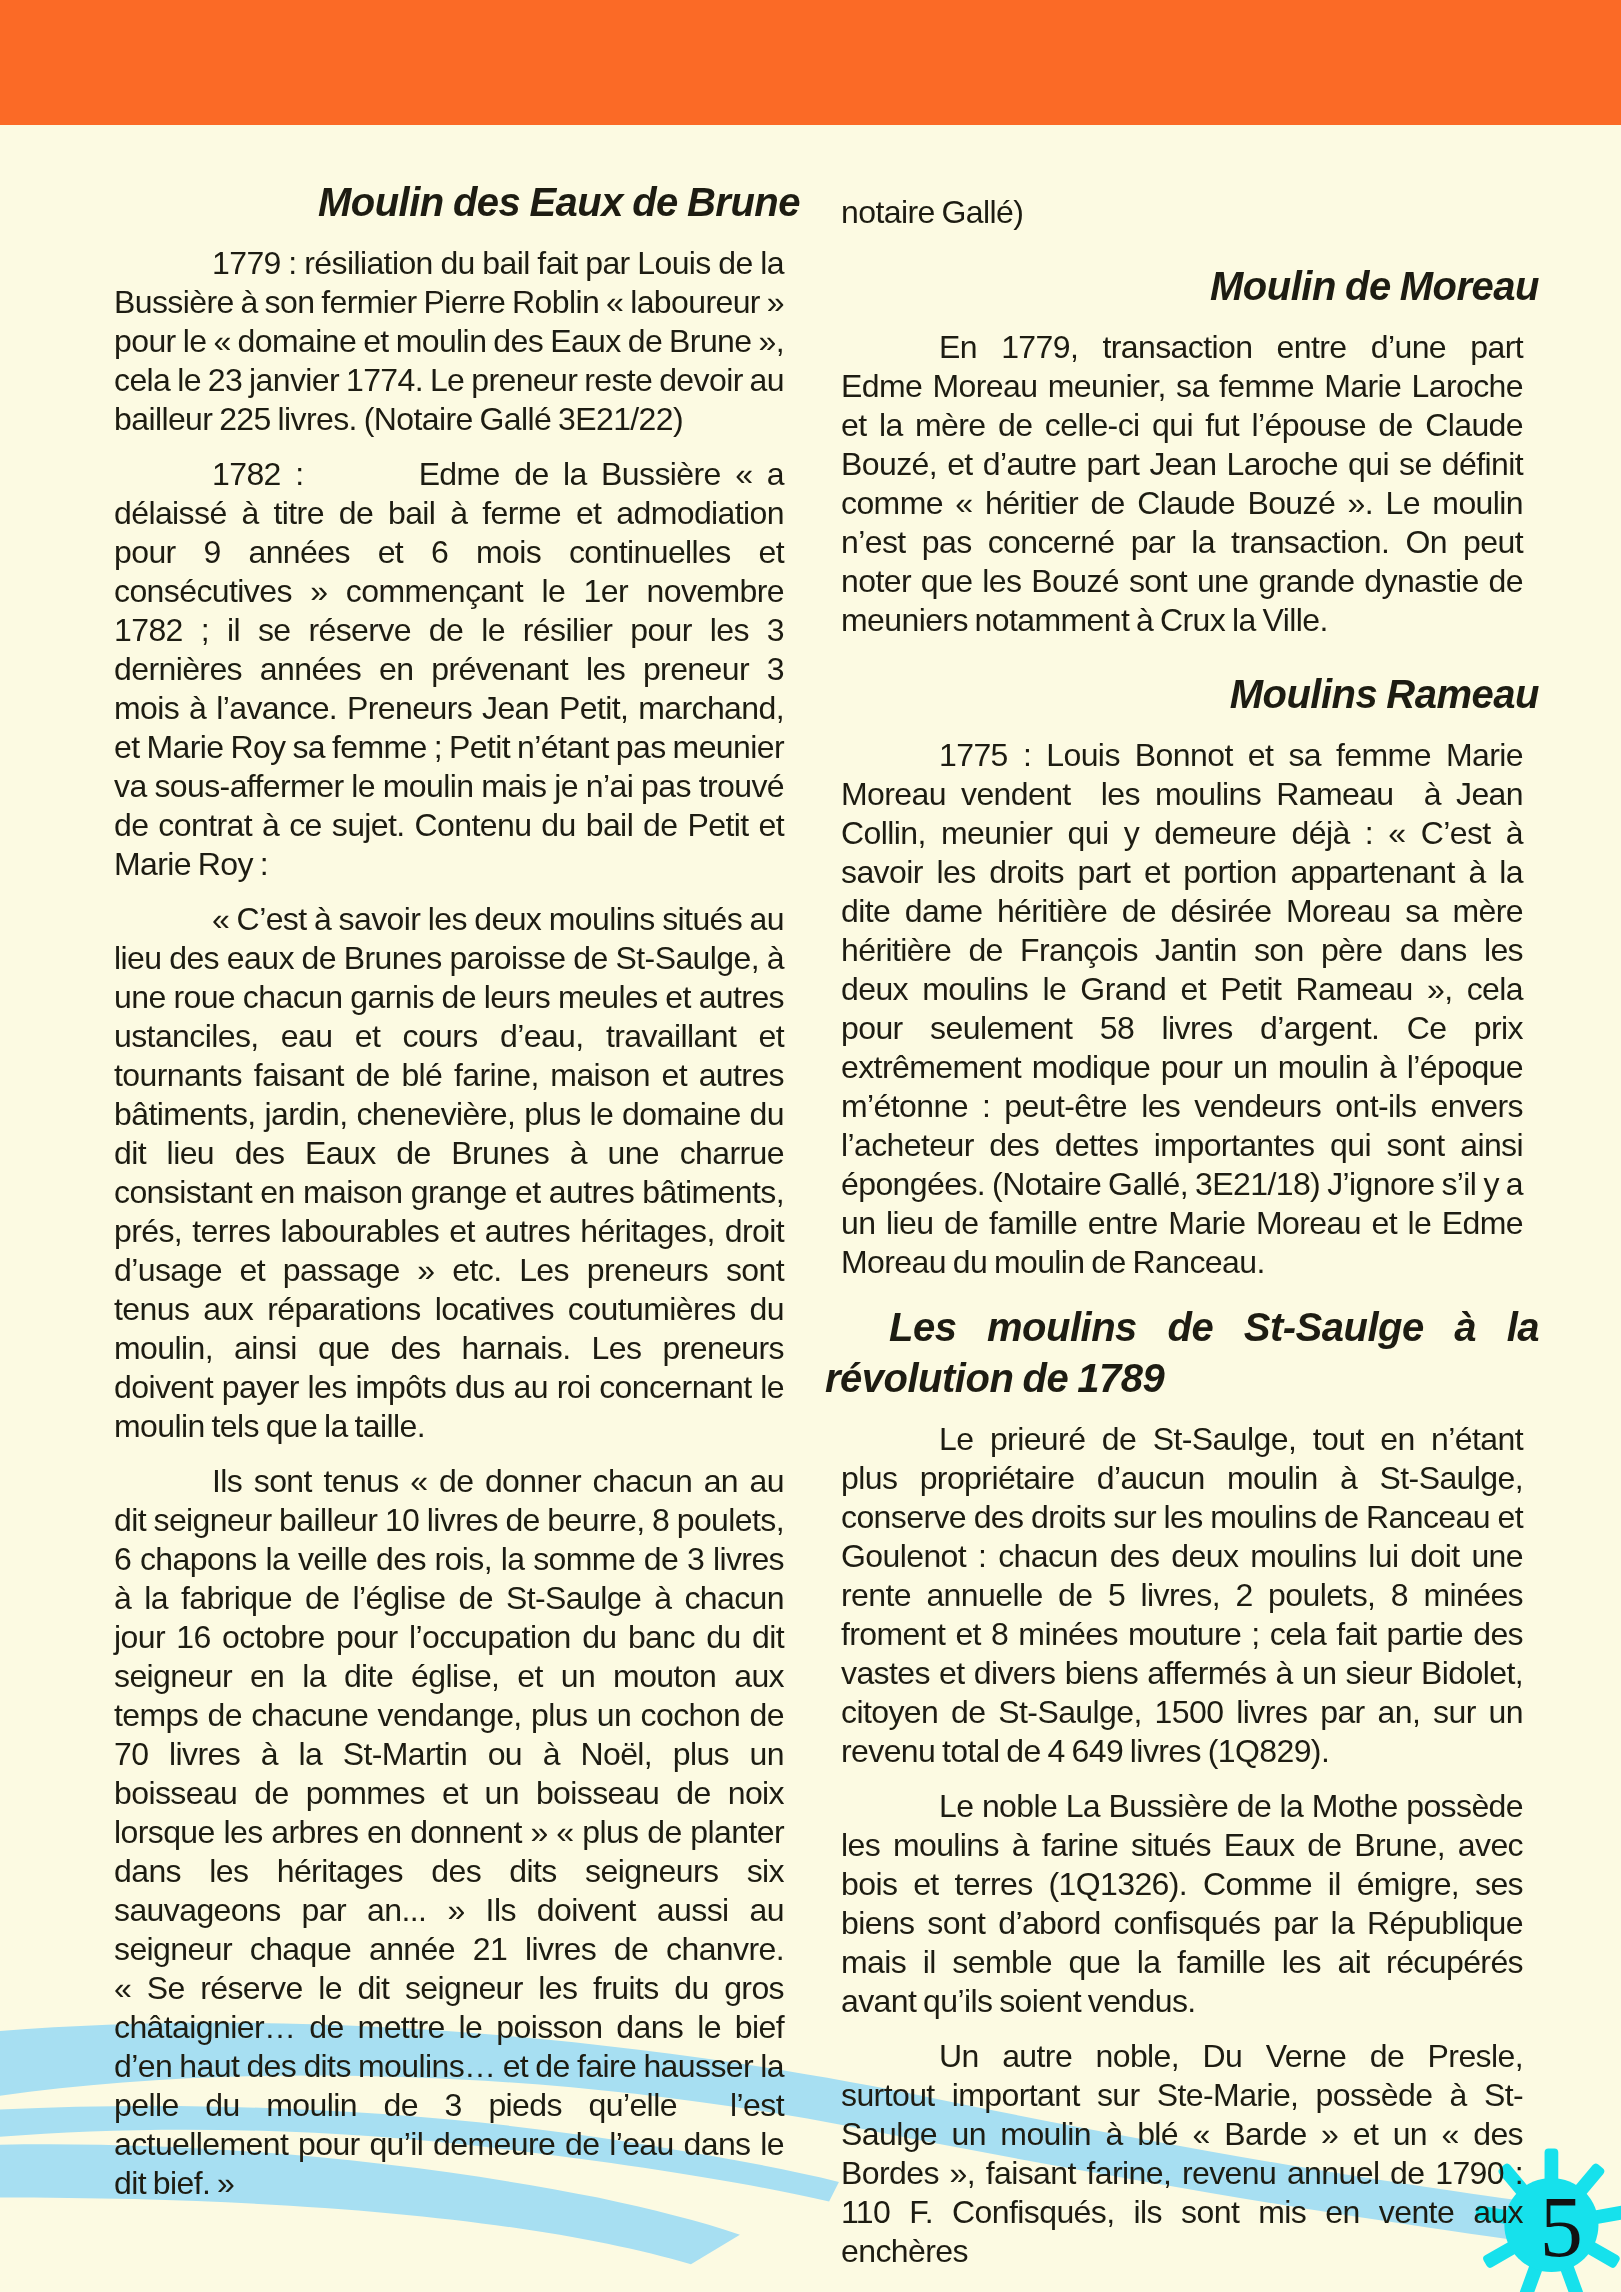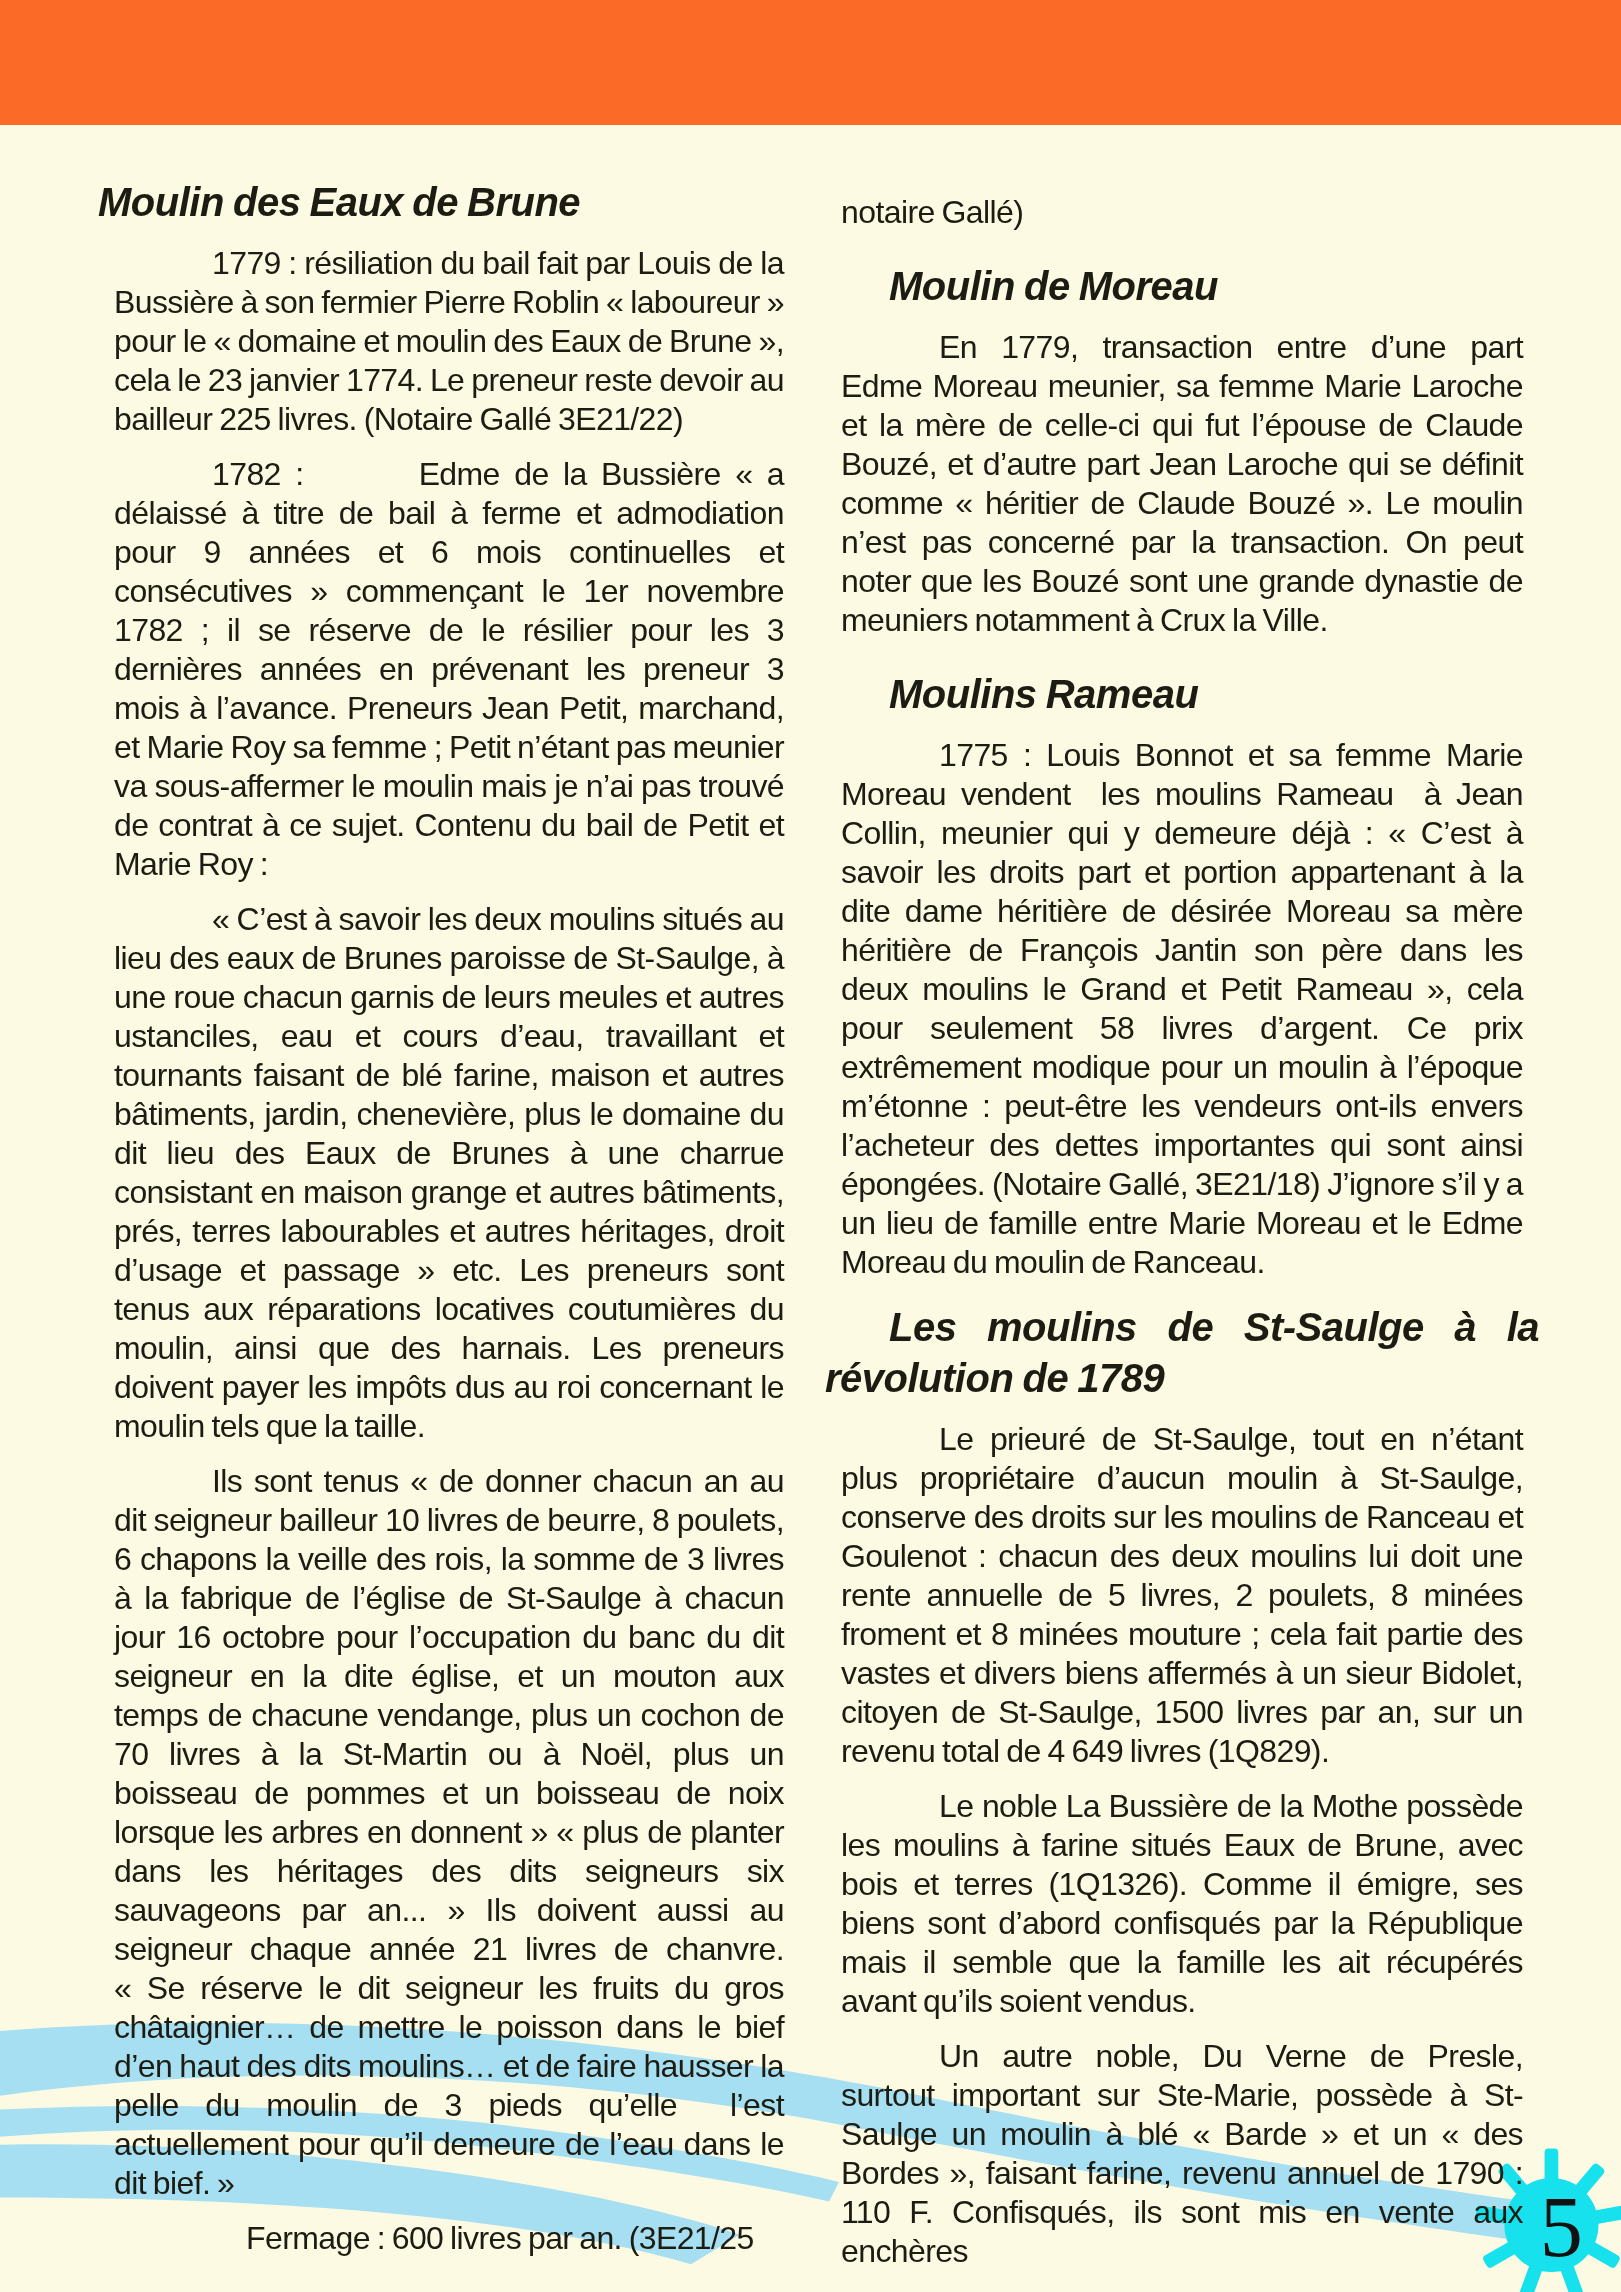--- a/index.html
+++ b/index.html
@@ -15,21 +15,21 @@
     font-size:32px;line-height:39px;letter-spacing:-0.6px;word-spacing:-1.5px;
     text-align:justify;
   }
   .col-left{left:98px;width:702px;}
   .col-right{left:825px;width:714px;}
   .col p{margin:16px;text-indent:98px;}
   .col p.cont{text-indent:0;}
   .col p.fermage{text-indent:132px;text-align:left;}
   .col h2{
     font-size:40px;line-height:51px;font-weight:bold;font-style:italic;
-    letter-spacing:-0.5px;margin:29px 0 0 0;text-align:left;
+    letter-spacing:-0.5px;margin:29px 0 0 0;text-align:right;
   }
   .col h2.first{margin-top:0;text-indent:0;}
   .col h2.indent{text-indent:64px;}
   .col h2.justify{text-indent:64px;text-align:justify;margin-top:20px;}
   .gear-number{
     font-family:"Liberation Serif",serif;font-size:88px;fill:#121212;
   }
 </style>
 </head>
 <body>
@@ -60,21 +60,20 @@
       <text class="gear-number" x="10" y="32" text-anchor="middle">5</text>
     </g>
   </svg>
 
   <div class="col col-left">
     <h2 class="first">Moulin des Eaux de Brune</h2>
     <p>1779&nbsp;: résiliation du bail fait par Louis de la Bussière à son fermier Pierre Roblin «&nbsp;laboureur&nbsp;» pour le «&nbsp;domaine et moulin des Eaux de Brune&nbsp;», cela le 23 janvier 1774. Le preneur reste devoir au bailleur 225 livres. (Notaire Gallé 3E21/22)</p>
     <p>1782&nbsp;:&nbsp;&nbsp;&nbsp;&nbsp;&nbsp;&nbsp;&nbsp; Edme de la Bussière «&nbsp;a délaissé à titre de bail à ferme et admodiation pour 9 années et 6 mois continuelles et consécutives&nbsp;» commençant le 1er novembre 1782&nbsp;; il se réserve de le résilier pour les 3 dernières années en prévenant les preneur 3 mois à l’avance. Preneurs Jean Petit, marchand, et Marie Roy sa femme&nbsp;; Petit n’étant pas meunier va sous-affermer le moulin mais je n’ai pas trouvé de contrat à ce sujet. Contenu du bail de Petit et Marie Roy&nbsp;:</p>
     <p>«&nbsp;C’est à savoir les deux moulins situés au lieu des eaux de Brunes paroisse de St-Saulge, à une roue chacun garnis de leurs meules et autres ustanciles, eau et cours d’eau, travaillant et tournants faisant de blé farine, maison et autres bâtiments, jardin, chenevière, plus le domaine du dit lieu des Eaux de Brunes à une charrue consistant en maison grange et autres bâtiments, prés, terres labourables et autres héritages, droit d’usage et passage&nbsp;» etc. Les preneurs sont tenus aux réparations locatives coutumières du moulin, ainsi que des harnais. Les preneurs doivent payer les impôts dus au roi concernant le moulin tels que la taille.</p>
     <p>Ils sont tenus «&nbsp;de donner chacun an au dit seigneur bailleur 10 livres de beurre, 8 poulets, 6 chapons la veille des rois, la somme de 3 livres à la fabrique de l’église de St-Saulge à chacun jour 16 octobre pour l’occupation du banc du dit seigneur en la dite église, et un mouton aux temps de chacune vendange, plus un cochon de 70 livres à la St-Martin ou à Noël, plus un boisseau de pommes et un boisseau de noix lorsque les arbres en donnent&nbsp;» «&nbsp;plus de planter dans les héritages des dits seigneurs six sauvageons par an...&nbsp;» Ils doivent aussi au seigneur chaque année 21 livres de chanvre. «&nbsp;Se réserve le dit seigneur les fruits du gros châtaignier… de mettre le poisson dans le bief d’en haut des dits moulins… et de faire hausser la pelle du moulin de 3 pieds qu’elle &nbsp;l’est actuellement pour qu’il demeure de l’eau dans le dit bief.&nbsp;»</p>
-    <p class="fermage">Fermage&nbsp;: 600 livres par an. (3E21/25</p>
   </div>
 
   <div class="col col-right">
     <p class="cont">notaire Gallé)</p>
     <h2 class="indent">Moulin de Moreau</h2>
     <p>En 1779, transaction entre d’une part Edme Moreau meunier, sa femme Marie Laroche et la mère de celle-ci qui fut l’épouse de Claude Bouzé, et d’autre part Jean Laroche qui se définit comme «&nbsp;héritier de Claude Bouzé&nbsp;». Le moulin n’est pas concerné par la transaction. On peut noter que les Bouzé sont une grande dynastie de meuniers notamment à Crux la Ville.</p>
     <h2 class="indent">Moulins Rameau</h2>
     <p>1775&nbsp;: Louis Bonnot et sa femme Marie Moreau vendent &nbsp;les moulins Rameau &nbsp;à Jean Collin, meunier qui y demeure déjà&nbsp;: «&nbsp;C’est à savoir les droits part et portion appartenant à la dite dame héritière de désirée Moreau sa mère héritière de François Jantin son père dans les deux moulins le Grand et Petit Rameau&nbsp;», cela pour seulement 58 livres d’argent. Ce prix extrêmement modique pour un moulin à l’époque m’étonne&nbsp;: peut-être les vendeurs ont-ils envers l’acheteur des dettes importantes qui sont ainsi épongées. (Notaire Gallé, 3E21/18) J’ignore s’il y a un lieu de famille entre Marie Moreau et le Edme Moreau du moulin de Ranceau.</p>
     <h2 class="justify">Les moulins de St-Saulge à la révolution de 1789</h2>
     <p>Le prieuré de St-Saulge, tout en n’étant plus propriétaire d’aucun moulin à St-Saulge, conserve des droits sur les moulins de Ranceau et Goulenot&nbsp;: chacun des deux moulins lui doit une rente annuelle de 5 livres, 2 poulets, 8 minées froment et 8 minées mouture&nbsp;; cela fait partie des vastes et divers biens affermés à un sieur Bidolet, citoyen de St-Saulge, 1500 livres par an, sur un revenu total de 4&nbsp;649 livres (1Q829).</p>

